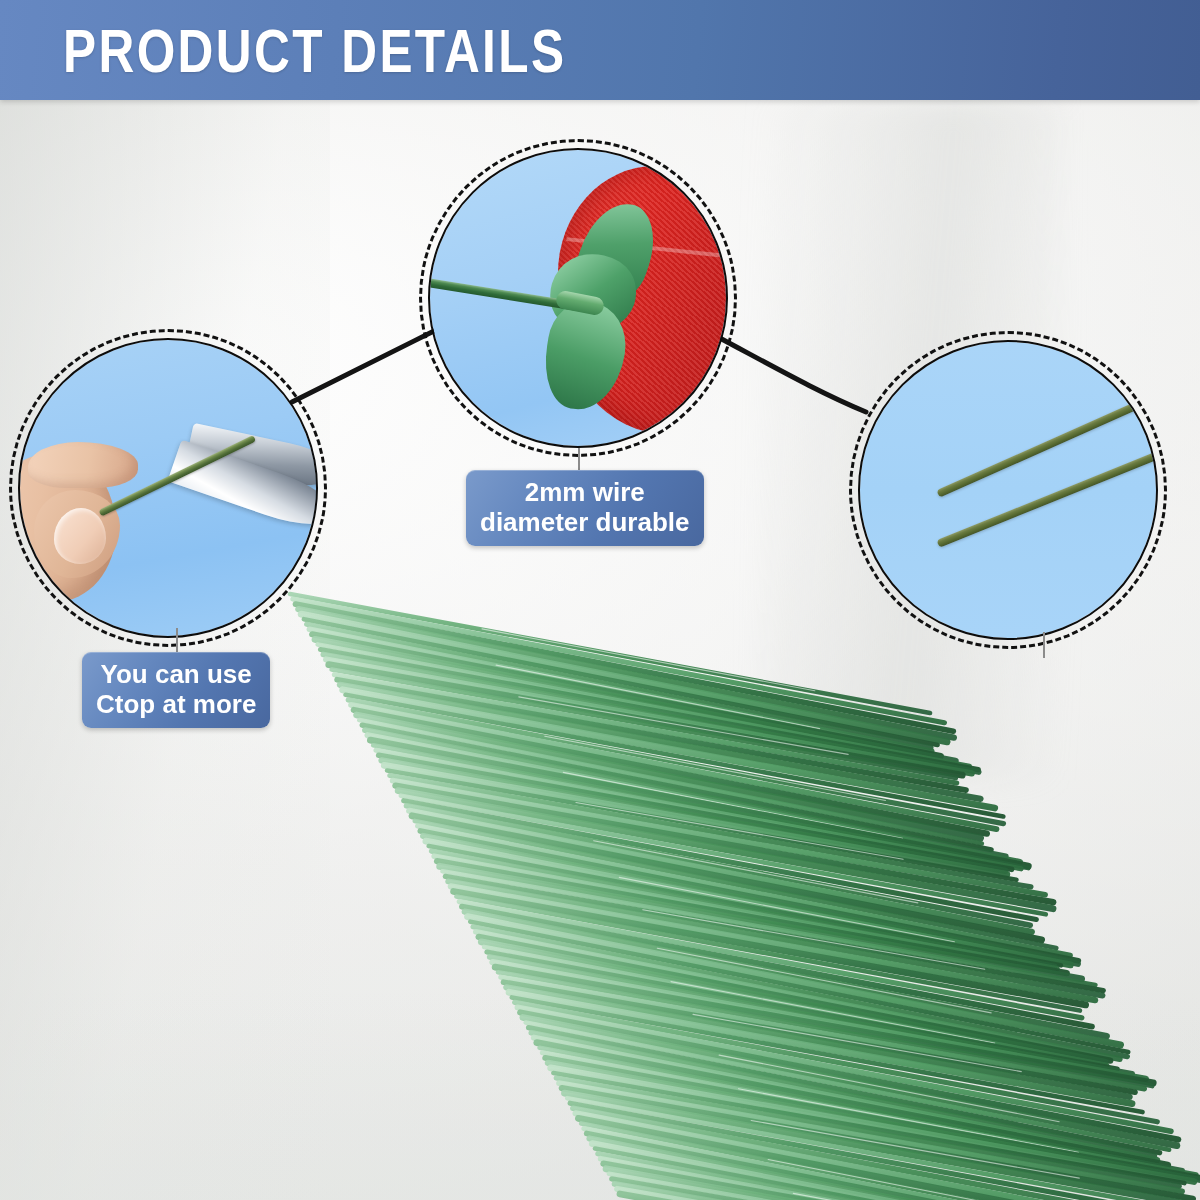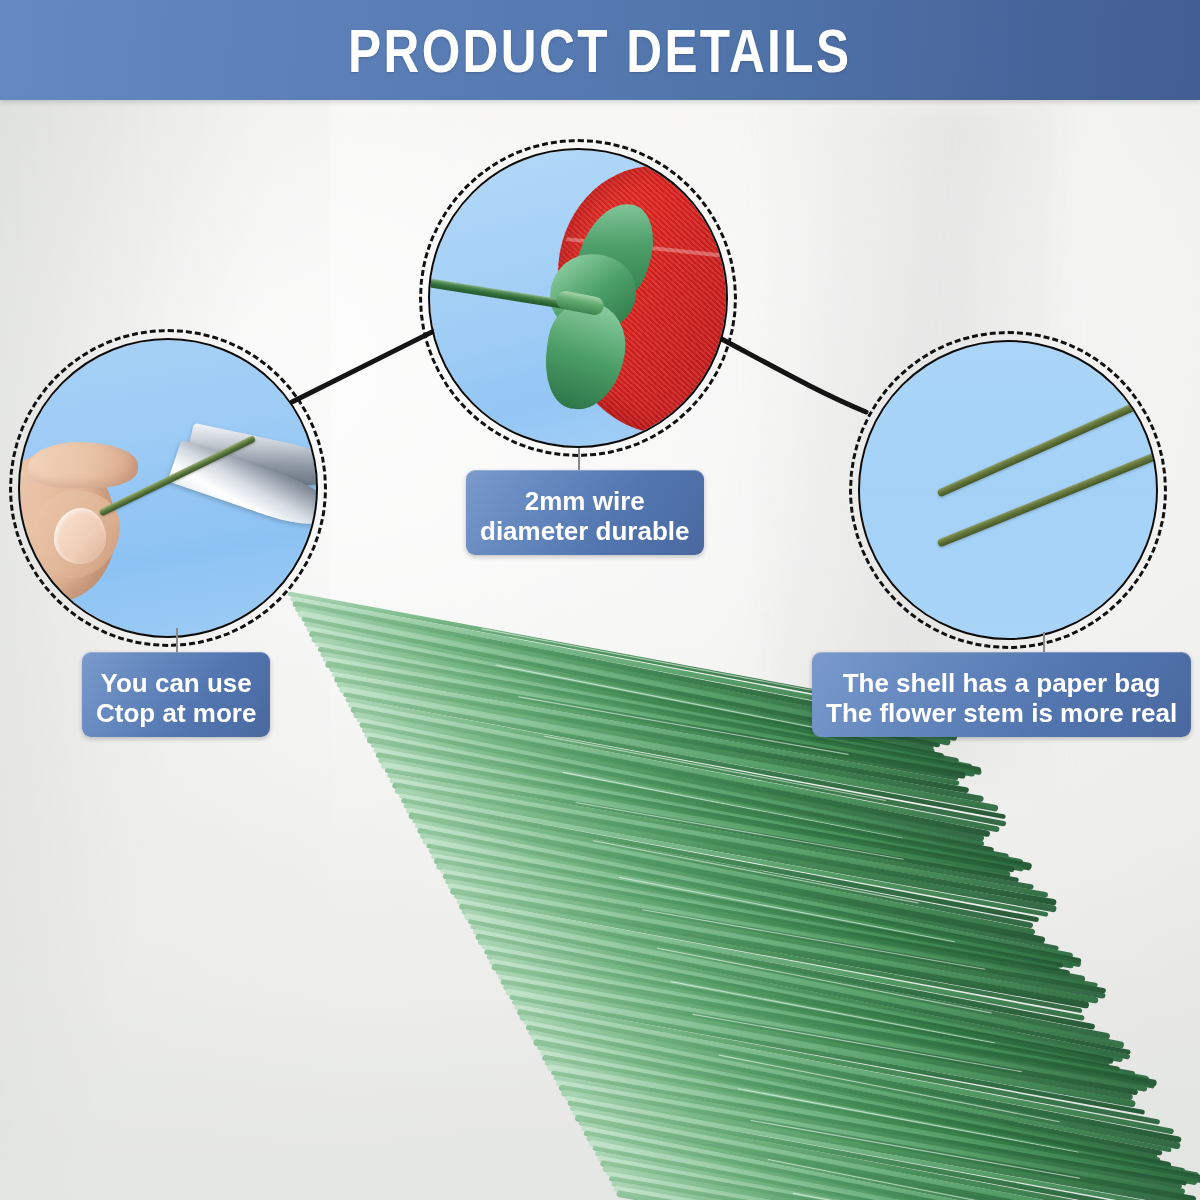--- a/index.html
+++ b/index.html
@@ -29,21 +29,21 @@
   }
   .bg-shade-bottom{
     position:absolute;left:0;bottom:0;width:1200px;height:210px;
     background:linear-gradient(180deg, rgba(255,255,255,0) 0%, rgba(226,229,226,.55) 100%);
   }
 
   
   .header{
     position:absolute;left:0;top:0;width:1200px;height:100px;
     background:linear-gradient(95deg,#6688c2 0%,#5c7fb8 28%,#5176ac 58%,#46639a 88%,#425e93 100%);
-    display:flex;align-items:center;justify-content:center;
+    display:flex;align-items:center;justify-content:flex-start;
     box-shadow:0 2px 5px rgba(0,0,0,.16);
   }
   .header-title{
     color:#ffffff;
     font-size:62px;
     font-weight:700;
     letter-spacing:3px;
     transform:scaleX(.80);
     transform-origin:center;
     white-space:nowrap;
@@ -181,21 +181,21 @@
     box-shadow:0 1px 3px rgba(0,0,0,.22);
   }
   .wire-d1{left:78px;top:148px;width:250px;transform:rotate(-24deg);transform-origin:left center;}
   .wire-d2{left:78px;top:198px;width:262px;transform:rotate(-22deg);transform-origin:left center;}
 
   
   .label{
     position:absolute;
     color:#fff;
     border-radius:9px;
-    padding:16px 14px 9px;
+    padding:7px 14px 9px;
     line-height:1.16;
     font-size:26px;
     font-weight:600;
     text-align:center;
     background:linear-gradient(125deg,#7a9acb 0%,#6588bf 30%,#5376b0 62%,#49689f 100%);
     box-shadow:0 2px 5px rgba(0,0,0,.22), inset 0 1px 0 rgba(255,255,255,.25);
     white-space:pre-line;
     z-index:6;
   }
   #label-cut{left:82px;top:652px;}
@@ -270,22 +270,20 @@
   </div>
 
   <div class="stem-line" id="stem-left"></div>
   <div class="stem-line" id="stem-center"></div>
   <div class="stem-line" id="stem-right"></div>
 
   <div class="label" id="label-cut">You can use
 Ctop at more</div>
   <div class="label" id="label-wire">2mm wire
 diameter durable</div>
-  <div class="label" id="label-shell">The shell has a paper bag
-The flower stem is more real</div>
 
   <svg id="bundle" viewBox="0 0 1000 620" preserveAspectRatio="none">
     <defs>
       <linearGradient id="wg" x1="0" y1="0" x2="0" y2="1">
         <stop offset="0%" stop-color="#a6d4b1"></stop>
         <stop offset="22%" stop-color="#6fb37e"></stop>
         <stop offset="52%" stop-color="#3f8a51"></stop>
         <stop offset="78%" stop-color="#2f7241"></stop>
         <stop offset="100%" stop-color="#27603a"></stop>
       </linearGradient>

